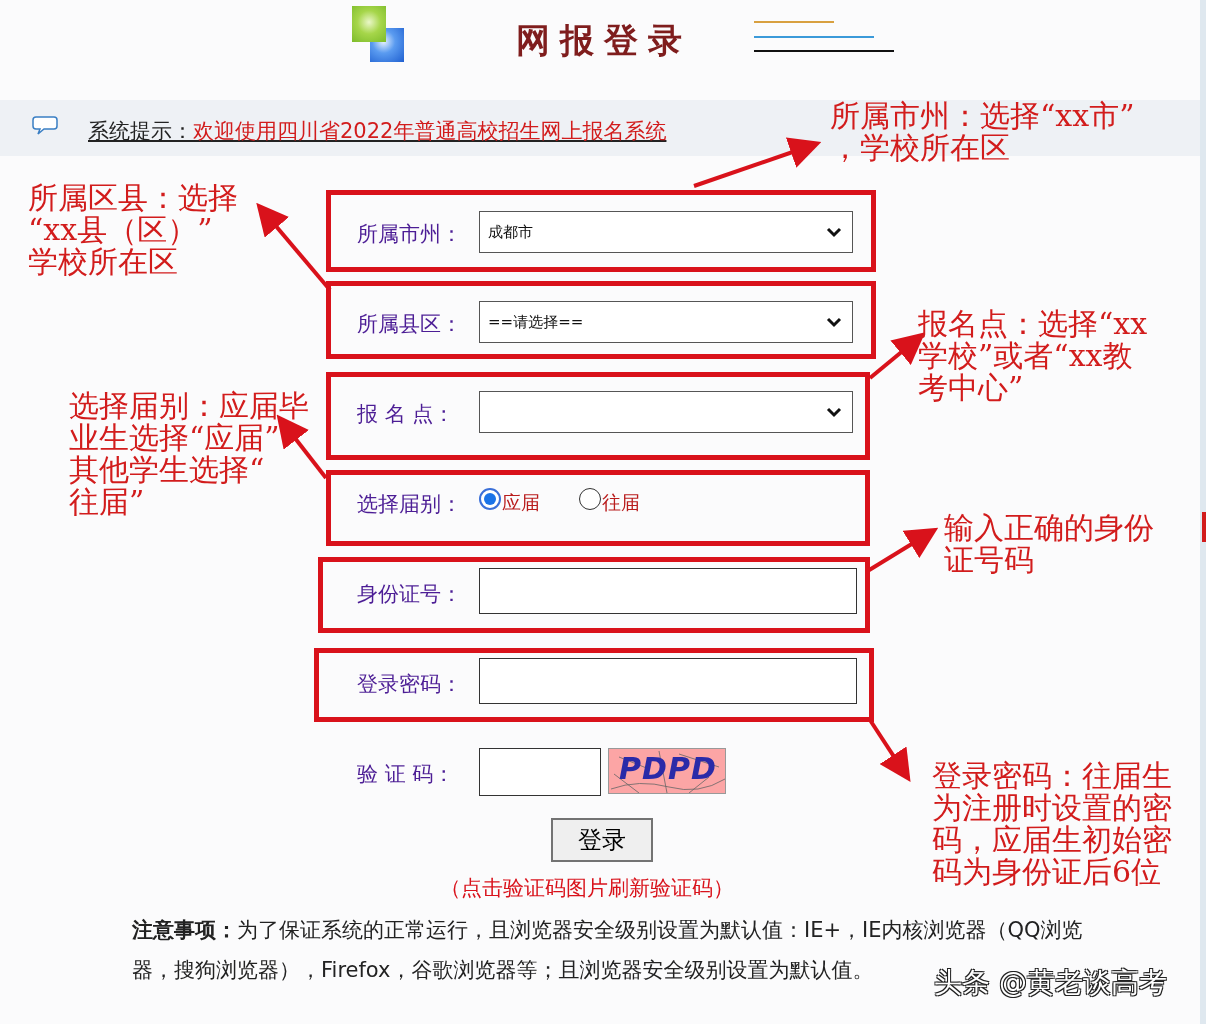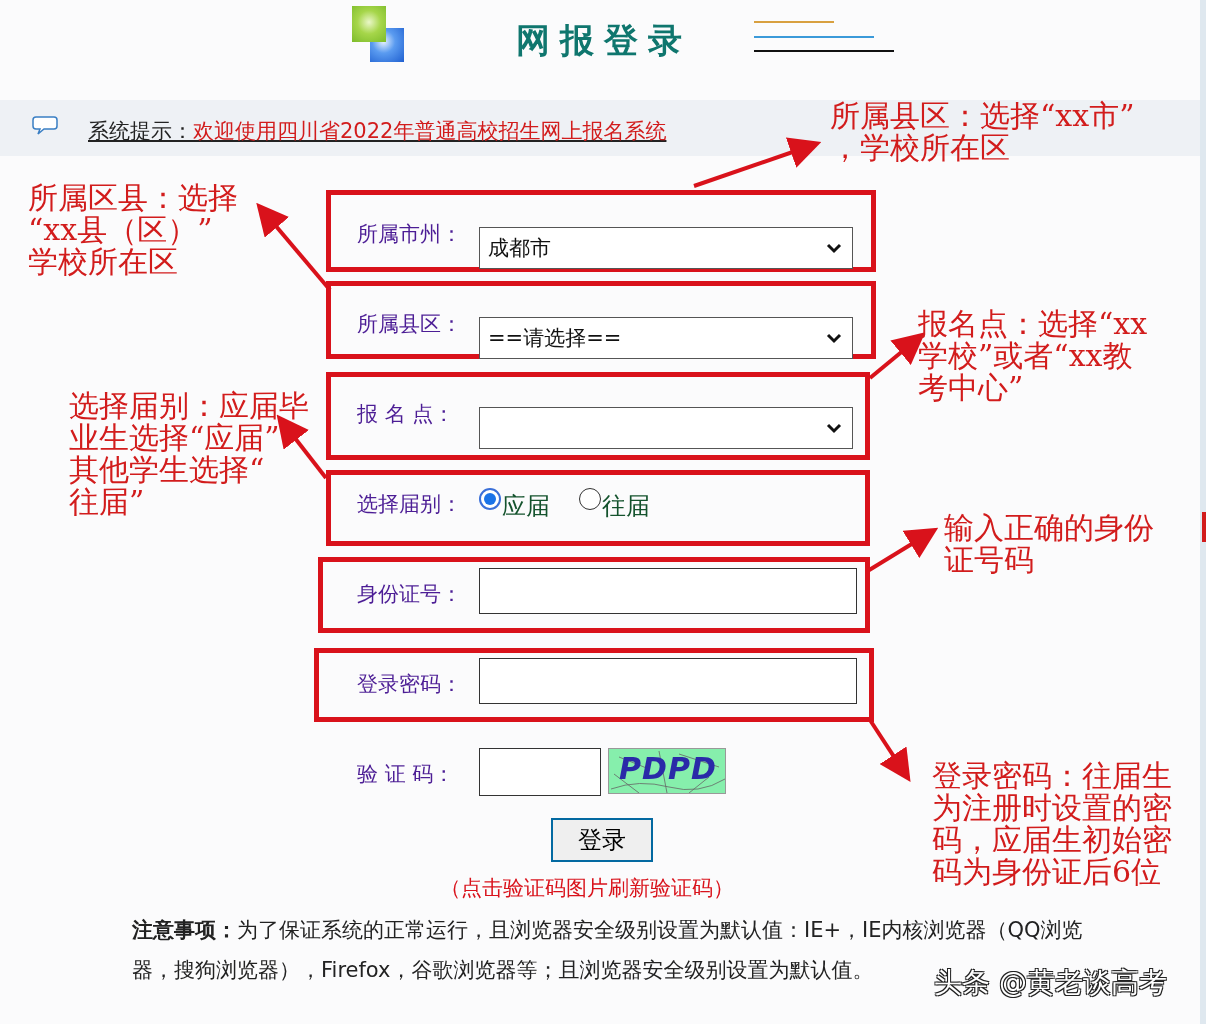--- a/index.html
+++ b/index.html
@@ -11,48 +11,48 @@
   .right-mark { position:absolute; right:0; top:512px; width:4px; height:30px; background:#d21c1c; }
 
   
   .logo { position:absolute; left:352px; top:6px; width:56px; height:52px; }
   .logo .green { position:absolute; left:0; top:0; width:34px; height:36px;
     background:radial-gradient(circle at 50% 45%, #eaf7c8 0%, #a6d64a 45%, #7cbb2a 100%); }
   .logo .blue { position:absolute; left:18px; top:22px; width:34px; height:34px;
     background:radial-gradient(circle at 40% 40%, #e7f1ff 0%, #5a9bf0 40%, #1f5fd0 100%); }
   .logo .green { z-index:2; }
   .page-title { position:absolute; left:516px; top:18px; font-size:34px; font-weight:bold;
-    letter-spacing:10px; color:#0f766e; }
+    letter-spacing:10px; color:#7f1d1d; }
   .deco-line { position:absolute; height:2px; }
 
   
   .notice-bar { position:absolute; left:0; top:100px; width:1200px; height:56px; background:#eef1f5; }
   .bubble { position:absolute; left:32px; top:115px; width:26px; height:20px; }
   .notice { position:absolute; left:88px; top:117px; font-size:21px; text-decoration:underline; white-space:nowrap; }
   .notice .lbl { color:#222; }
   .notice .msg { color:#d21c1c; }
 
   
   .red-box { position:absolute; border:5px solid #d9121b; box-sizing:border-box; }
   .field-label { position:absolute; font-size:21px; color:#4c1d95; white-space:nowrap; }
   .select { position:absolute; height:42px; border:1px solid #555; background:#fff; box-sizing:border-box;
-    font-size:21px; line-height:40px; padding-left:8px; color:#111;margin-top:16px; }
+    font-size:15px; line-height:40px; padding-left:8px; color:#111; }
   .select .chev { position:absolute; right:8px; top:10px; width:20px; height:20px; }
   .input { position:absolute; border:1px solid #333; background:#fff; box-sizing:border-box; }
   .radio { position:absolute; width:22px; height:22px; border-radius:50%; box-sizing:border-box; }
   .radio.on { border:2px solid #3a6fd8; background:#fff; }
   .radio.on::after { content:""; position:absolute; left:3px; top:3px; width:12px; height:12px; border-radius:50%; background:#1a73e8; }
   .radio.off { border:1.5px solid #333; background:#fff; }
-  .radio-label { position:absolute; font-size:24px; color:#14532d; }
+  .radio-label { position:absolute; font-size:19px; color:#b91c1c; }
 
   .captcha { position:absolute; left:608px; top:748px; width:118px; height:46px; border:1px solid #999;
-    background:#86efac; box-sizing:border-box; overflow:hidden; }
+    background:#fca5a5; box-sizing:border-box; overflow:hidden; }
   .captcha span { position:absolute; left:10px; top:2px; font-size:30px; font-weight:bold; font-style:italic;
     letter-spacing:1px; color:#2a2aa8; font-family:"DejaVu Sans", sans-serif; }
-  .login-btn { position:absolute; left:551px; top:818px; width:102px; height:44px; border:2px solid #0369a1;
+  .login-btn { position:absolute; left:551px; top:818px; width:102px; height:44px; border:2px solid #737373;
     background:#efefef; font-size:24px; font-family:"DejaVu Sans", sans-serif; box-sizing:border-box; padding:0; cursor:pointer; }
   .refresh-hint { position:absolute; left:440px; top:874px; font-size:21px; color:#d9121b; white-space:nowrap; }
 
   .notes { position:absolute; left:132px; top:910px; width:960px; font-size:21px; line-height:40px; color:#222; }
   .notes b { font-weight:bold; }
 
   
   .anno { position:absolute; color:#d21c1c; font-size:30px; line-height:32px; font-family:"DejaVu Serif", serif; }
   svg.arrows { position:absolute; left:0; top:0; }
 
@@ -150,21 +150,21 @@
     <line x1="694" y1="186" x2="810" y2="146"></line>
     <line x1="330" y1="290" x2="264" y2="212"></line>
     <line x1="870" y1="378" x2="916" y2="340"></line>
     <line x1="326" y1="478" x2="284" y2="424"></line>
     <line x1="866" y1="572" x2="928" y2="534"></line>
     <line x1="870" y1="720" x2="904" y2="772"></line>
   </g>
 </svg>
 
 <div class="anno" style="left:830px;top:100px;">
-  <div>所属县区：选择“xx市”</div>
+  <div>所属市州：选择“xx市”</div>
     <div>，学校所在区</div>
 </div>
 <div class="anno" style="left:28px;top:182px;">
   <div>所属区县：选择</div>
     <div>“xx县（区）”</div>
     <div>学校所在区</div>
 </div>
 <div class="anno" style="left:918px;top:308px;">
   <div>报名点：选择“xx</div>
     <div>学校”或者“xx教</div>

